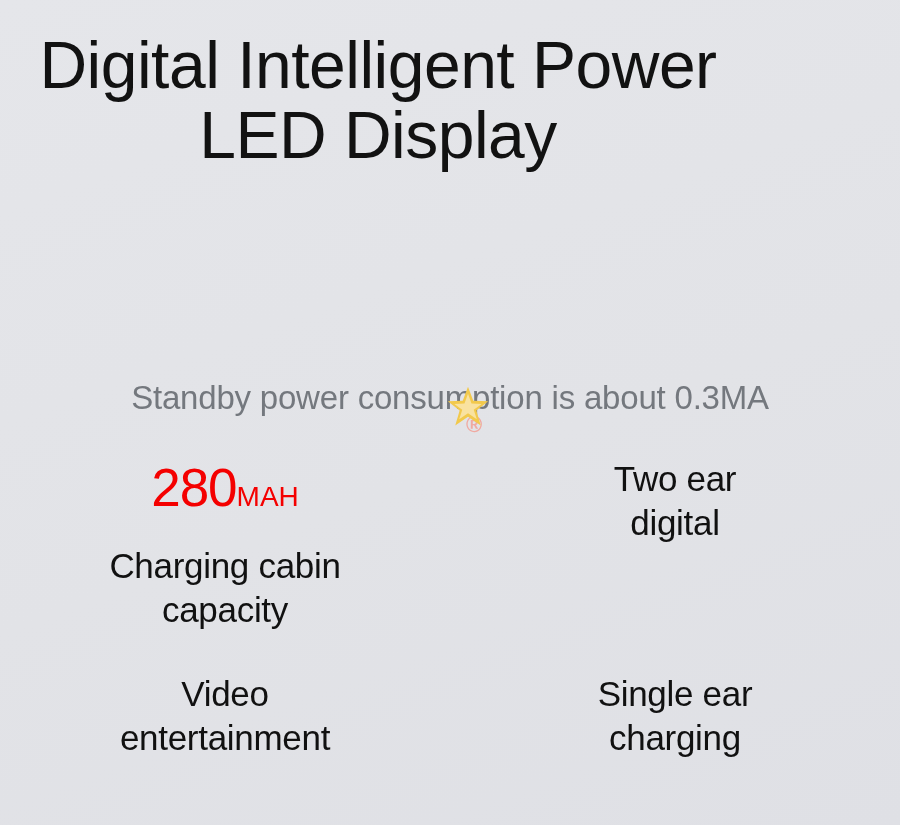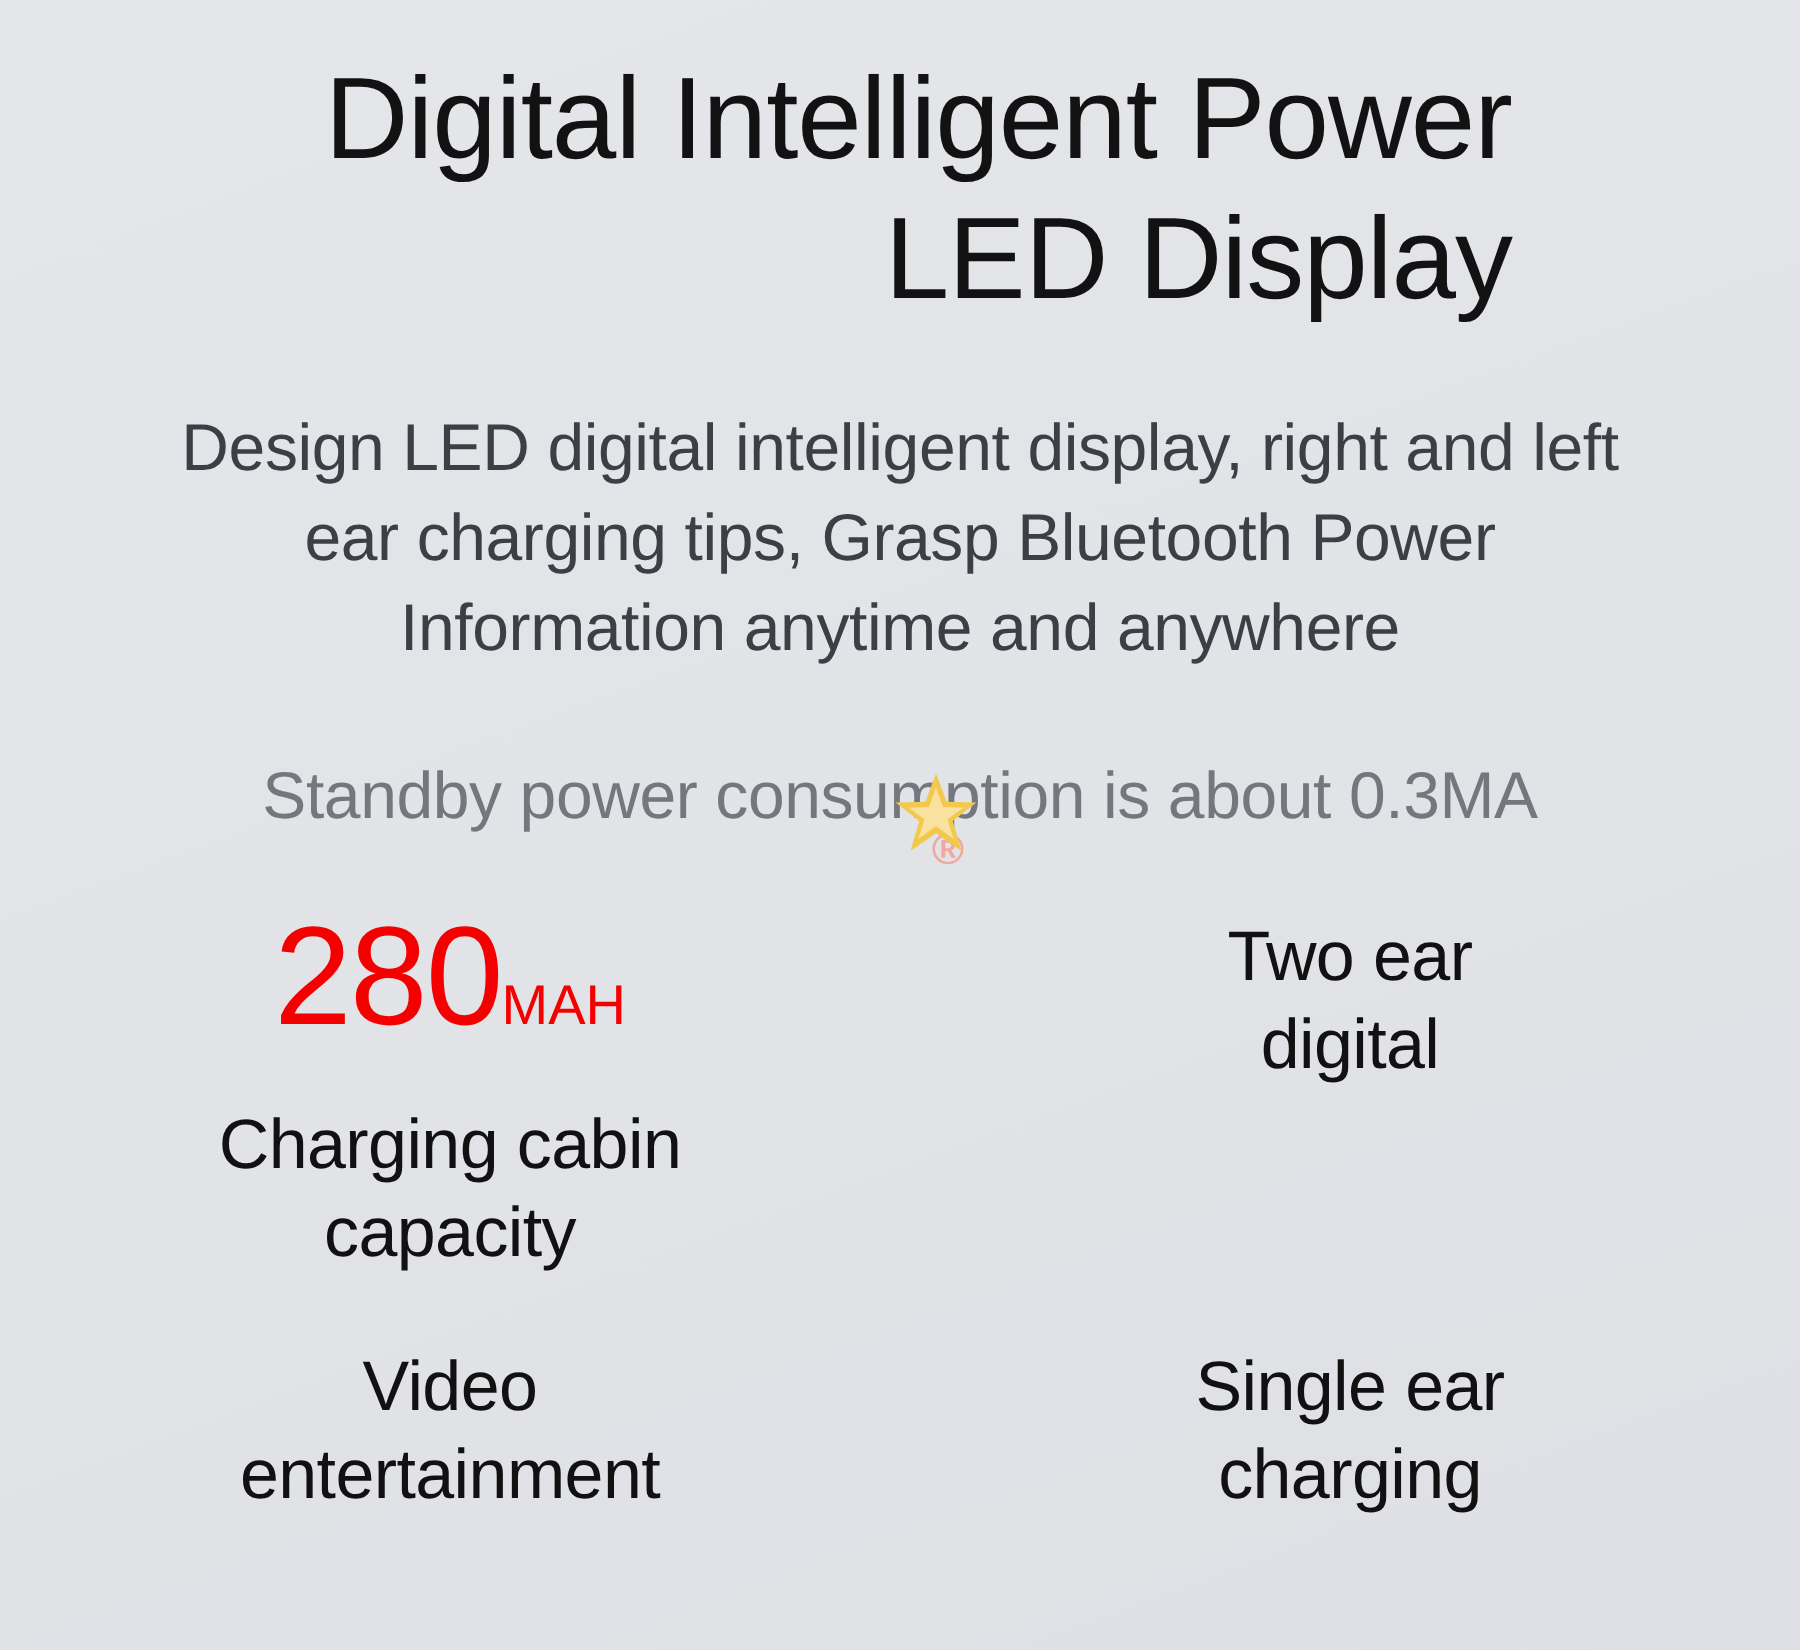--- a/index.html
+++ b/index.html
@@ -20,23 +20,23 @@
     background: linear-gradient(160deg, #e5e6ea 0%, #e2e3e7 55%, #dfe0e5 100%);
     overflow: hidden;
   }
 
   
   .headline {
     position: absolute;
     top: -14px;
     left: 0;
     width: 756px;
-    text-align: right;
+    text-align: center;
     color: #121212;
-    font-size: 58px;
+    font-size: 66px;
     line-height: 70px;
     font-weight: 400;
     letter-spacing: -0.5px;
     white-space: pre-line;
   }
 
   
   .description {
     position: absolute;
     top: 168px;
@@ -121,21 +121,21 @@
     text-align: center;
     padding-top: 6px;
   }
   .stat-value-row {
     display: block;
     color: #f40000;
     line-height: 74px;
     white-space: nowrap;
   }
   .stat-number {
-    font-size: 70px;
+    font-size: 53px;
     font-weight: 400;
     color: #f40000;
     letter-spacing: -1px;
   }
   .stat-unit {
     font-size: 28px;
     font-weight: 400;
     color: #f40000;
     letter-spacing: 0;
   }
@@ -156,23 +156,20 @@
   }
 </style>
 </head>
 <body>
 
 <div id="promo-page">
 
   <h1 class="headline">Digital Intelligent Power
 LED Display</h1>
 
-  <p class="description">Design LED digital intelligent display, right and left
-ear charging tips, Grasp Bluetooth Power
-Information anytime and anywhere</p>
 
   <p class="standby-note">Standby power consumption is about 0.3MA</p>
 
   <div class="watermark">
     <svg class="watermark-star" viewBox="0 0 100 100">
       <polygon points="50,4 62,36 96,37 69,58 79,92 50,72 21,92 31,58 4,37 38,36" fill="#f2c94c"></polygon>
       <polygon points="50,20 58,42 81,43 63,56 70,78 50,64 30,78 37,56 19,43 42,42" fill="#f9e2a0"></polygon>
     </svg>
     <span class="watermark-reg">®</span>
   </div>

